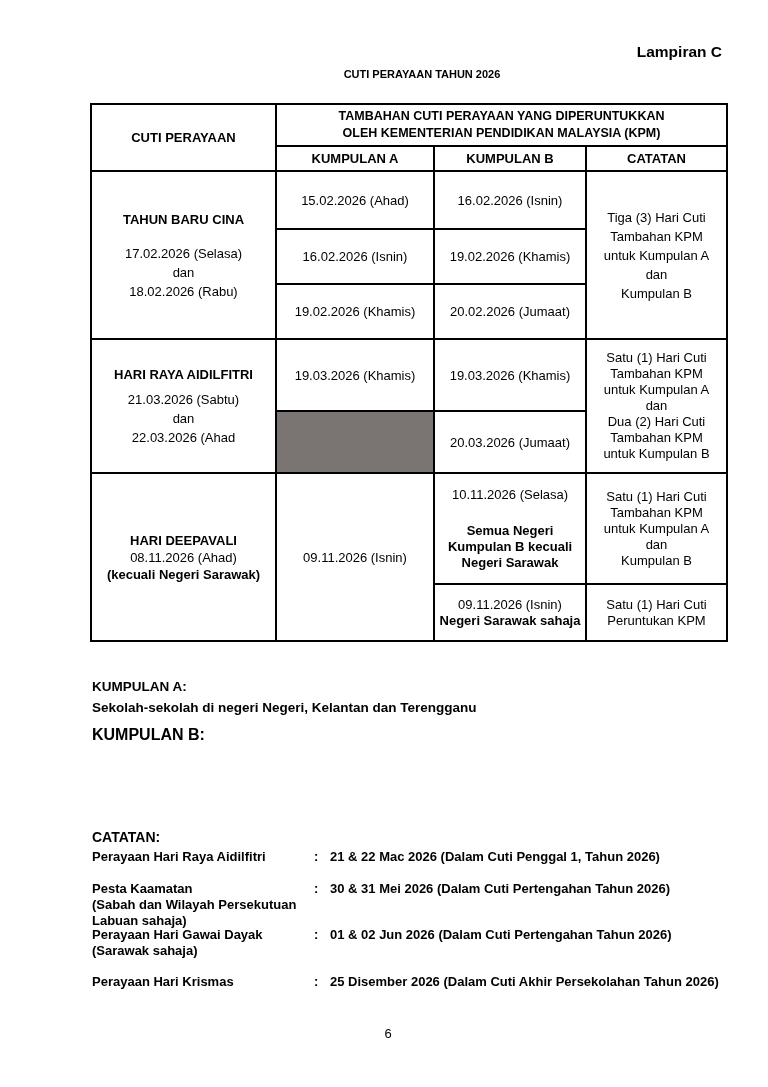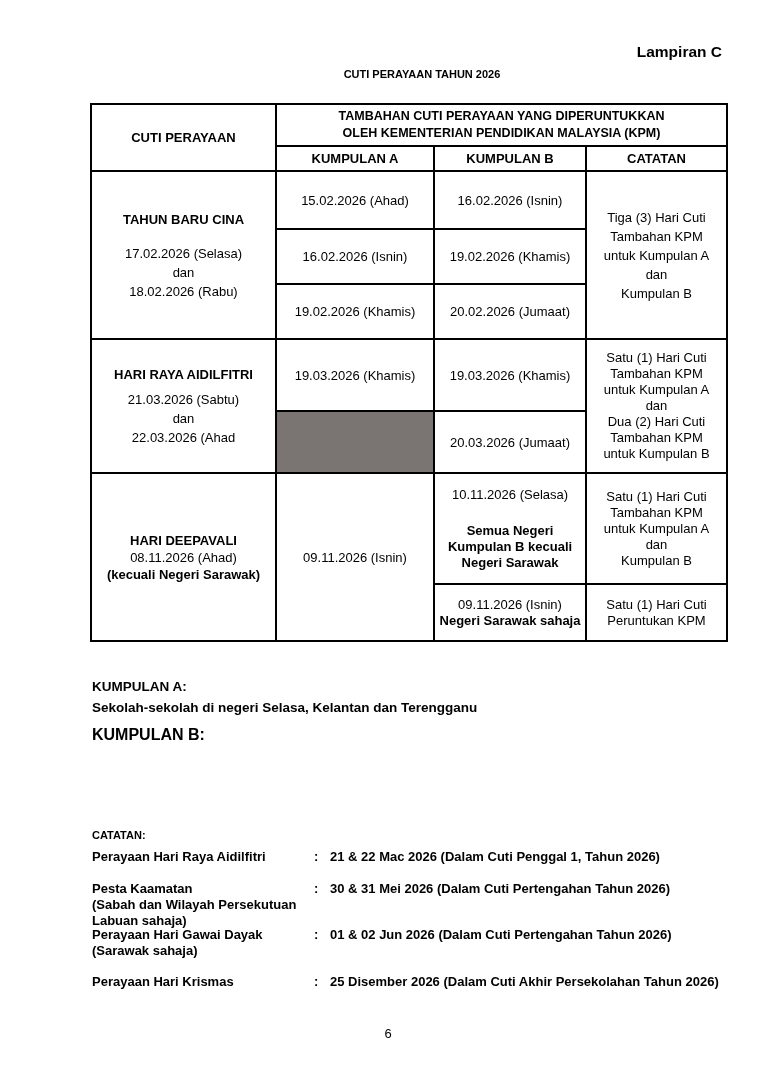--- a/index.html
+++ b/index.html
@@ -50,21 +50,21 @@
 
   td.blocked { background: #7a7472; }
 
   .defs-a { position: absolute; left: 92px; top: 676px; width: 630px;
             font-size: 13.5px; font-weight: bold; line-height: 21px; }
   .defs-b { position: absolute; left: 92px; top: 724px; width: 622px;
             font-size: 16px; font-weight: bold; line-height: 21px; }
   .defs-b .para { line-height: 22px; text-align: justify; }
 
   .catatan-h { position: absolute; left: 92px; top: 829px;
-               font-size: 11px; font-weight: bold; }
+               font-size: 14px; font-weight: bold; }
   .note-item {
     position: absolute; left: 92px; width: 652px;
     display: grid; grid-template-columns: 222px 16px 1fr;
     font-size: 13px; font-weight: bold; line-height: 16px;
   }
   .note-item .val { white-space: nowrap; }
   .ni1 { top: 849px; } .ni2 { top: 881px; } .ni3 { top: 927px; } .ni4 { top: 974px; }
 
   .page-num { position: absolute; top: 1026px; left: 0; width: 768px;
               text-align: center; font-size: 13px; }
@@ -176,21 +176,21 @@
     <td class="lh16">
       <div>Satu (1) Hari Cuti</div>
       <div>Peruntukan KPM</div>
     </td>
   </tr>
   </tbody>
 </table>
 
 <div class="defs-a">
   <div>KUMPULAN A:</div>
-  <div>Sekolah-sekolah di negeri Selasa, Kelantan dan Terengganu</div>
+  <div>Sekolah-sekolah di negeri Negeri, Kelantan dan Terengganu</div>
 </div>
 
 <div class="defs-b">
   <div>KUMPULAN B:</div>
 </div>
 
 <div class="catatan-h">CATATAN:</div>
 
 <div class="note-item ni1">
   <div>

